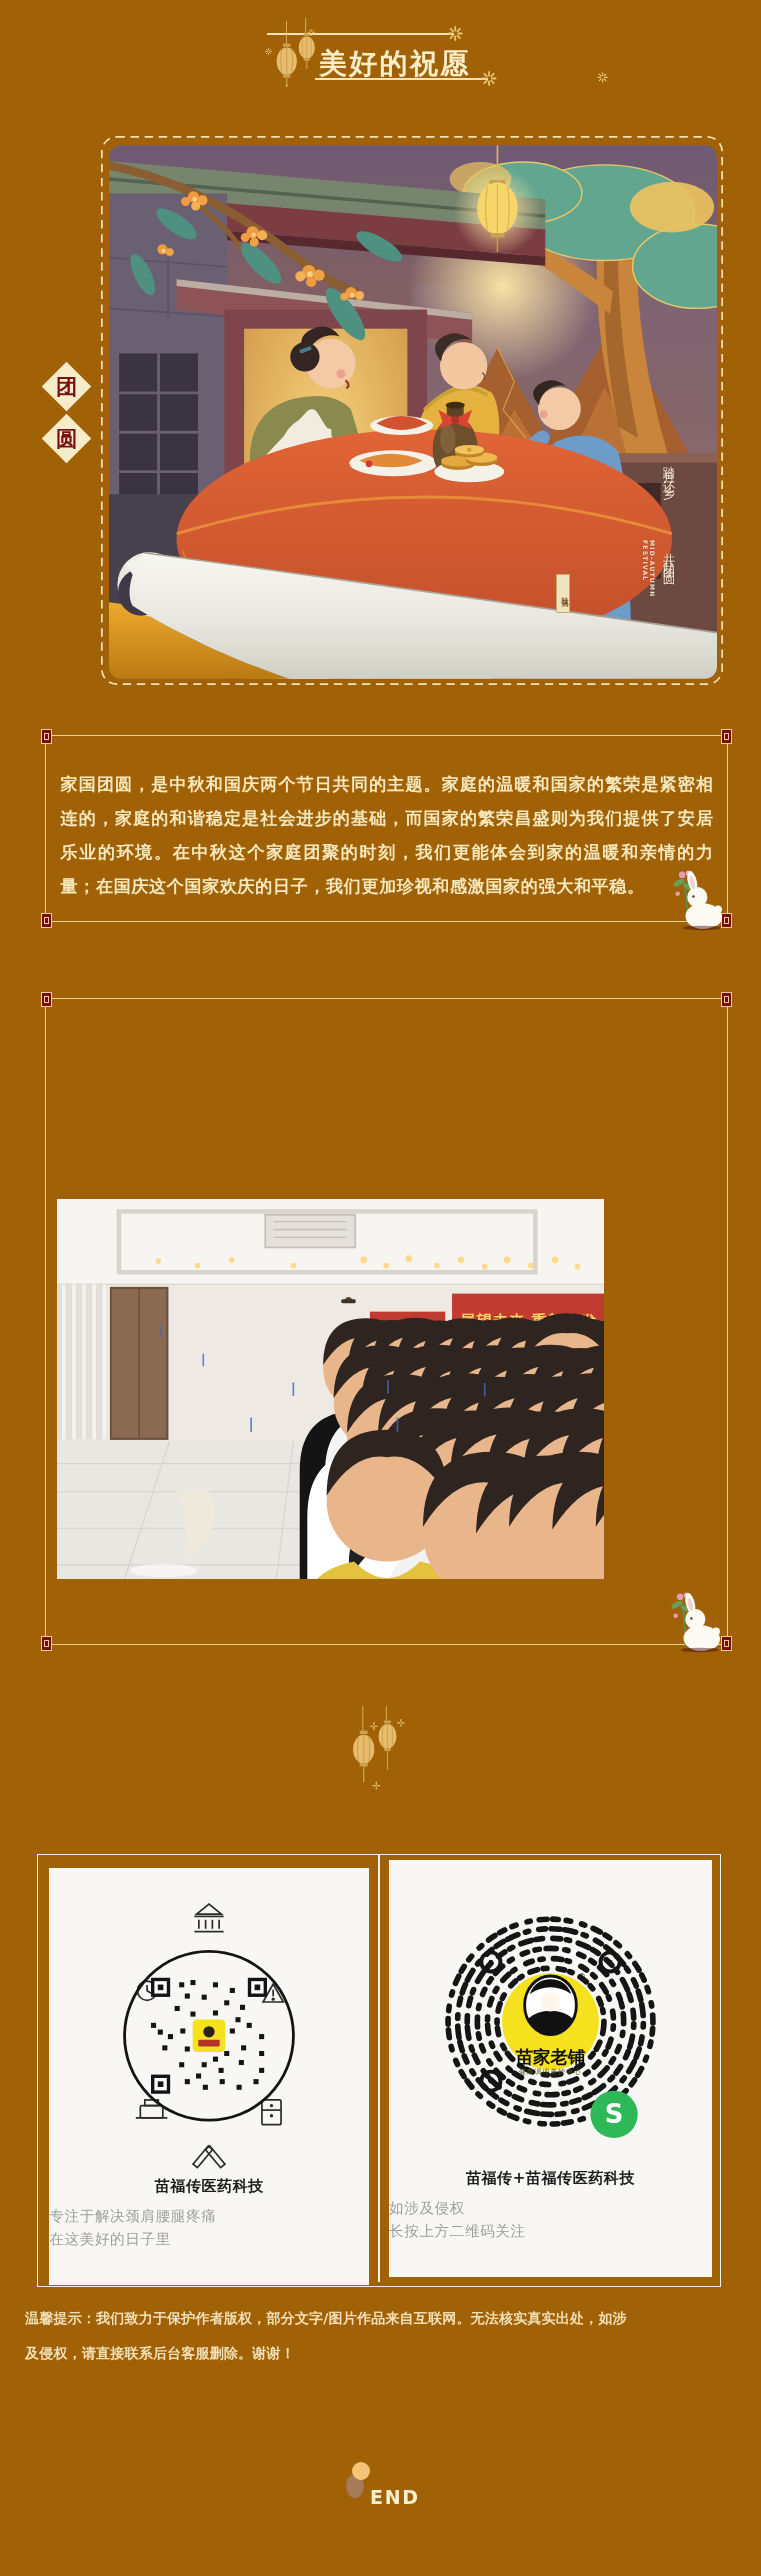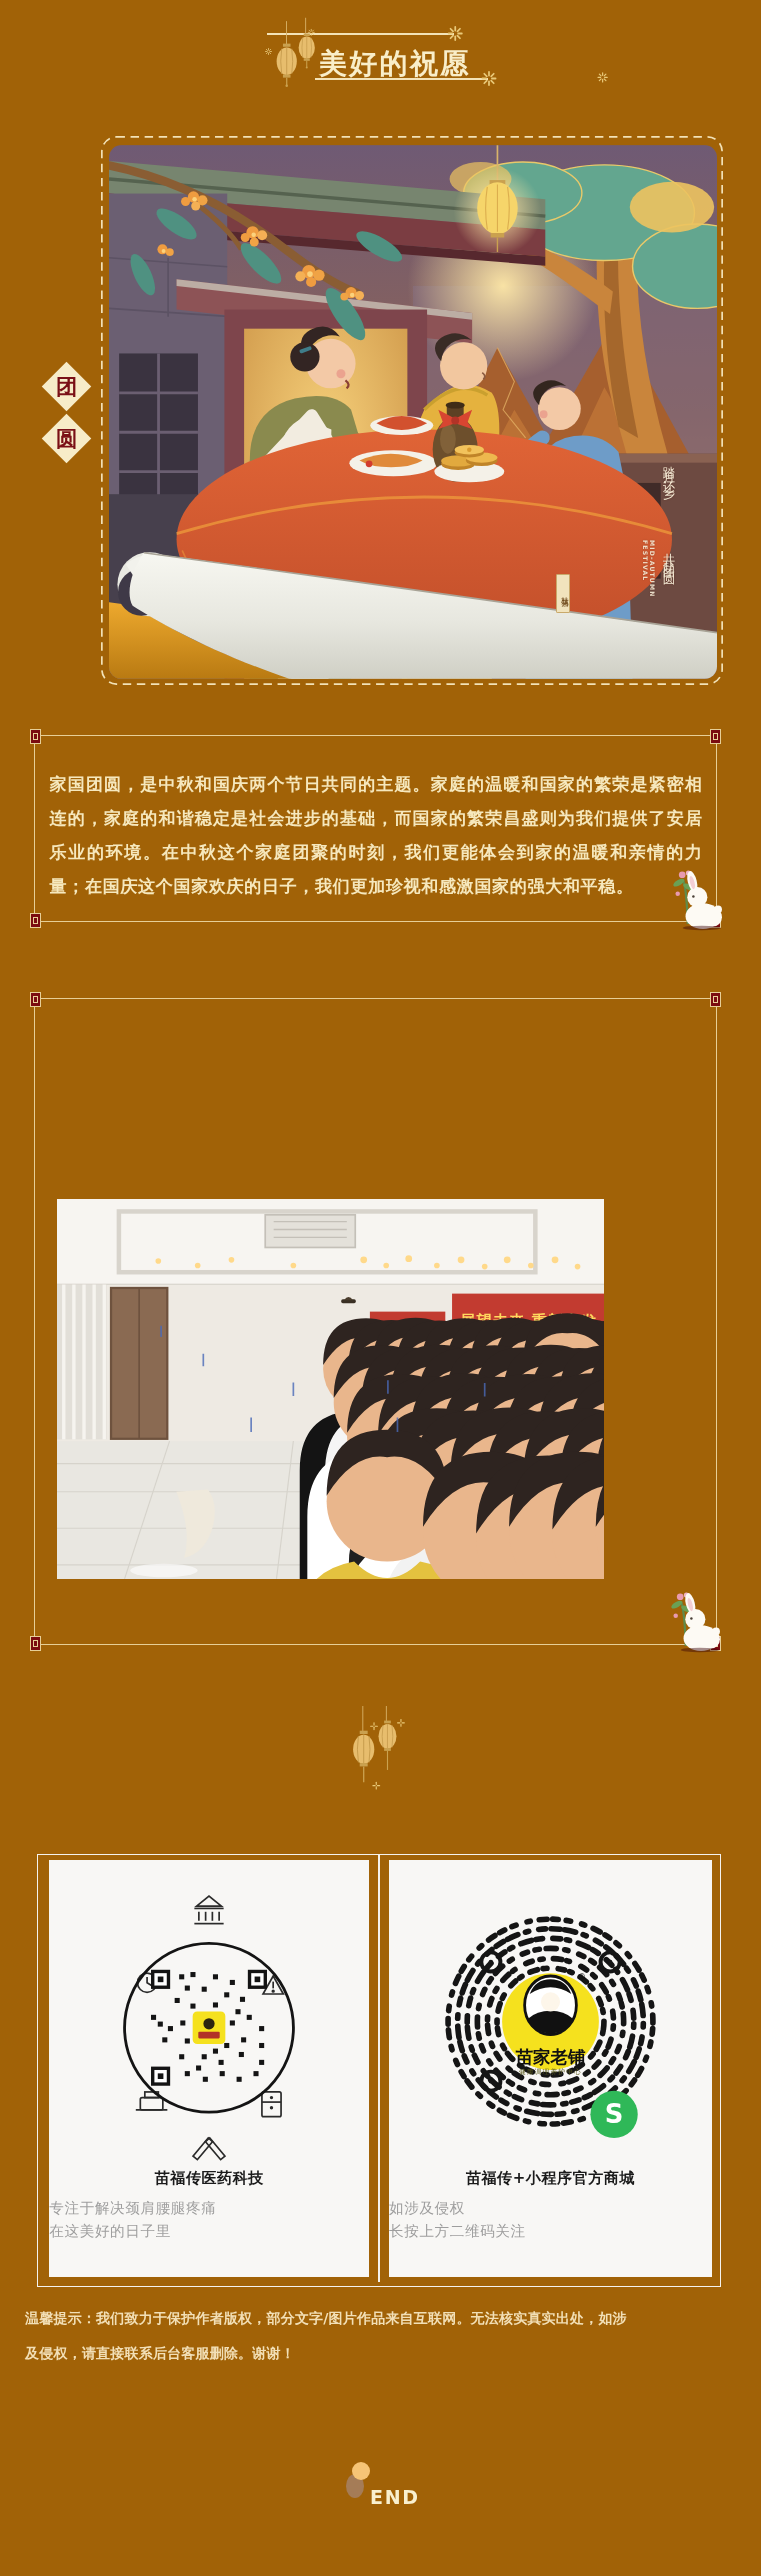--- a/index.html
+++ b/index.html
@@ -19,38 +19,38 @@
       display:flex;align-items:center;justify-content:center;}
   .diamond span{transform:rotate(-45deg);color:#7a1016;font-size:21.4px;font-weight:bold;}
   .vtext{position:absolute;writing-mode:vertical-rl;color:#f6ecd7;text-shadow:0 0 1.7px rgba(90,40,20,.5);}
   .vcn{font-size:12.4px;letter-spacing:6.8px;font-weight:500;}
   .ven{font-size:6.2px;letter-spacing:1.1px;font-weight:bold;opacity:.9;}
   #wine-label{position:absolute;left:447px;top:429px;width:12.4px;height:37px;background:#f1e3bd;
       writing-mode:vertical-rl;font-size:7.3px;color:#6a4416;text-align:center;letter-spacing:1.7px;
       border:0.6px solid #c9a96a;border-radius:1.1px;}
 
   
-  .gold-frame{position:absolute;left:34px;width:681px;border:1.1px solid #e7cf97;}
+  .gold-frame{position:absolute;left:45px;width:681px;border:1.1px solid #e7cf97;}
   .corner{position:absolute;width:9px;height:12.4px;border:1.7px solid #e7cf97;background:#7a0b11;}
   .corner::after{content:"";position:absolute;left:2.3px;top:2.8px;width:2.3px;height:4.5px;border:1.1px solid #e7cf97;}
   .c-tl{left:-5px;top:-6.8px;} .c-tr{right:-5px;top:-6.8px;}
   .c-bl{left:-5px;bottom:-6.8px;} .c-br{right:-5px;bottom:-6.8px;}
   .para{position:absolute;left:14.6px;width:653px;color:#f6e8bd;font-size:17px;font-weight:bold;
       letter-spacing:0.7px;line-height:34px;text-align:justify;}
   .rabbit{position:absolute;width:56px;height:61px;}
 
   
   #photo{position:absolute;left:57px;top:1199px;width:547px;height:380px;overflow:hidden;}
 
   
   #qr-wrap{position:absolute;left:37px;top:1854px;width:682px;height:431px;
       border:1.7px solid #f4f2ee;}
   #qr-divider{position:absolute;left:340px;top:0;width:1.7px;height:427px;background:#f4f2ee;}
   .qr-panel{position:absolute;top:5px;height:417px;background:#f8f7f5;}
-  #qr-left{left:11.3px;width:320px;}
+  #qr-left{left:11.3px;width:320px;margin-top:8px;}
   #qr-right{left:351px;width:323px;}
   .qr-title{position:absolute;width:100%;text-align:center;color:#1b1b1b;
       font-size:15px;font-weight:bold;letter-spacing:0.6px;top:309px;}
   .qr-sub{position:absolute;width:100%;color:#9e9e9e;font-size:14.6px;
       letter-spacing:0.6px;line-height:23px;top:336px;}
 
   
   #footer-tip{position:absolute;left:1.1px;top:2301px;width:602px;color:#f2dfb6;
       font-size:14px;font-weight:bold;line-height:35px;letter-spacing:0.2px;margin-left:24px;}
   #end-mark{position:absolute;left:338px;top:2462px;width:113px;height:51px;}
@@ -759,21 +759,21 @@
           <circle cx="287" cy="252" r="17" fill="#fdf6ea"></circle>
           <text x="336" y="212" font-size="14" fill="#111111">®</text>
           <text x="287" y="360" text-anchor="middle" font-size="31" font-weight="bold" fill="#111111">苗家老铺</text>
           <text x="287" y="380" text-anchor="middle" font-size="12" fill="#5c5c1e" letter-spacing="2">健康调理养护中心</text>
         </g>
         <g>
           <circle cx="400" cy="452" r="42" fill="#2fb858"></circle>
           <text x="400" y="468" text-anchor="middle" font-size="46" font-weight="bold" fill="#ffffff">S</text>
         </g>
       </svg>
-      <div class="qr-title">苗福传+小程序官方商城</div>
+      <div class="qr-title">苗福传+苗福传医药科技</div>
       <div class="qr-sub">
         <div>如涉及侵权</div>
         <div>长按上方二维码关注</div>
       </div>
     </div>
   </div>
 
   <div id="footer-tip">温馨提示：我们致力于保护作者版权，部分文字/图片作品来自互联网。无法核实真实出处，如涉及侵权，请直接联系后台客服删除。谢谢！</div>
 
   <div id="end-mark">

